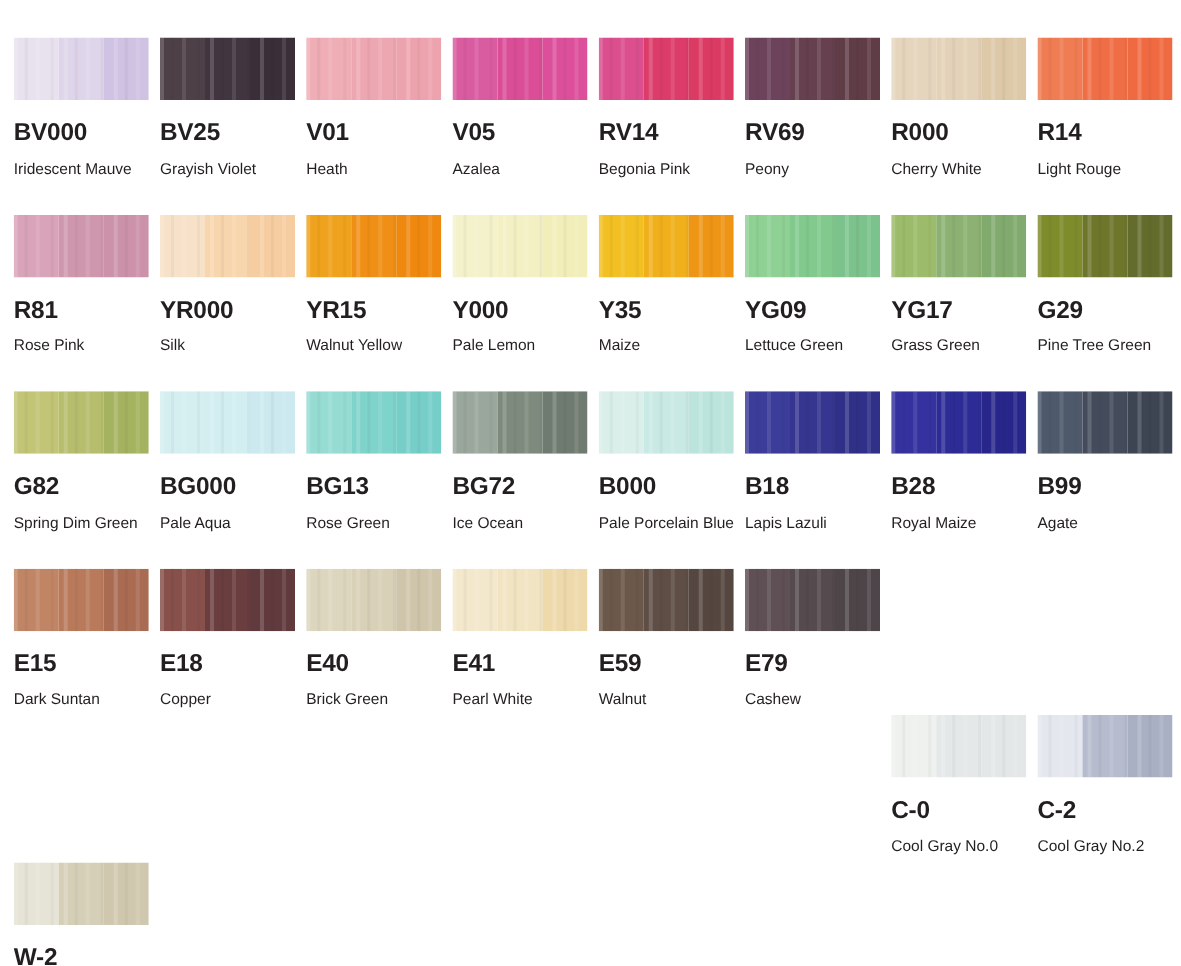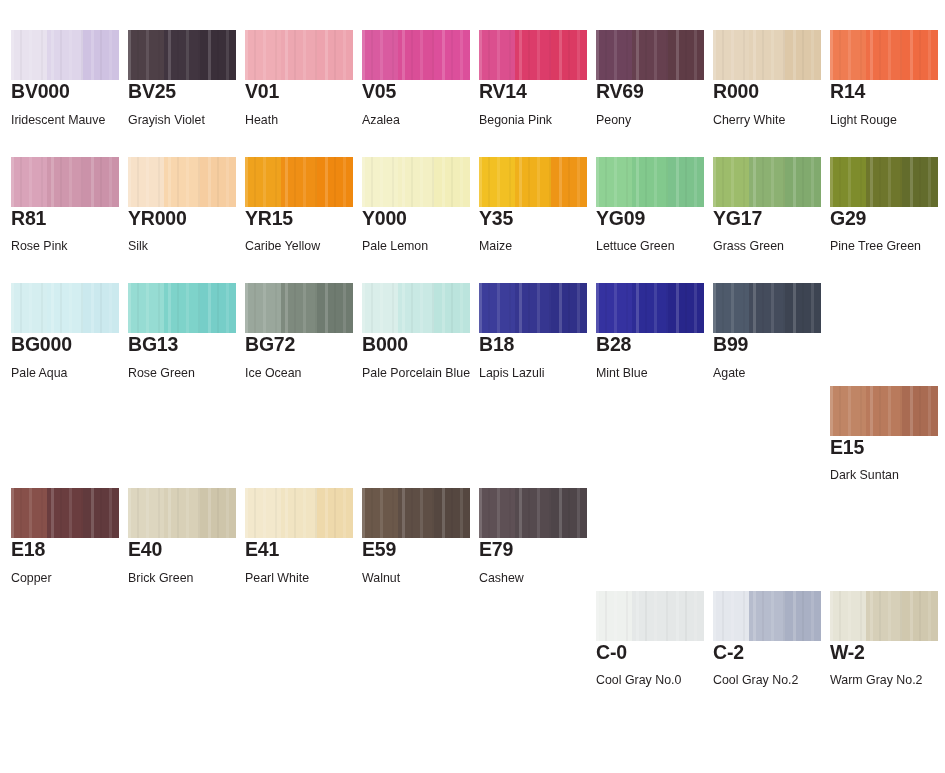--- a/index.html
+++ b/index.html
@@ -67,21 +67,21 @@
         rgba(0,0,0,0.03) 30px, rgba(0,0,0,0.03) 32px,
         rgba(255,255,255,0.0) 32px, rgba(255,255,255,0.0) 40px);
     background-size: 40px 100%;
     pointer-events: none;
   }
   .swatch-code {
     font-size: 19.5px;
     font-weight: bold;
     letter-spacing: -0.2px;
     line-height: 1;
-    margin-top: 2px;
+    margin-top: 17px;
     color: #231f20;
     white-space: nowrap;
   }
   .swatch-name {
     font-size: 12.4px;
     font-weight: normal;
     line-height: 26px;
     margin-top: 5px;
     color: #231f20;
     width: 112px;
@@ -202,21 +202,21 @@
         <div class="swatch-name">Silk</div>
       </div>
       <div class="swatch-cell">
         <div class="swatch-chip">
           <span class="band b1" style="background: rgb(239, 162, 29);"></span>
           <span class="band b2" style="background: rgb(239, 143, 21);"></span>
           <span class="band b3" style="background: rgb(239, 136, 15);"></span>
           <span class="streaks"></span>
         </div>
         <div class="swatch-code">YR15</div>
-        <div class="swatch-name">Caribe Yellow</div>
+        <div class="swatch-name">Walnut Yellow</div>
       </div>
       <div class="swatch-cell">
         <div class="swatch-chip">
           <span class="band b1" style="background: rgb(244, 242, 202);"></span>
           <span class="band b2" style="background: rgb(243, 240, 196);"></span>
           <span class="band b3" style="background: rgb(242, 238, 185);"></span>
           <span class="streaks"></span>
         </div>
         <div class="swatch-code">Y000</div>
         <div class="swatch-name">Pale Lemon</div>
@@ -264,20 +264,30 @@
       <div class="row-pad"></div>
       <div class="row-pad"></div>
       <div class="row-pad"></div>
       <div class="row-pad"></div>
       <div class="row-pad"></div>
       <div class="row-pad"></div>
       <div class="row-pad"></div>
       <div class="row-pad"></div>
       <div class="swatch-cell">
         <div class="swatch-chip">
+          <span class="band b1" style="background: rgb(194, 197, 117);"></span>
+          <span class="band b2" style="background: rgb(182, 189, 109);"></span>
+          <span class="band b3" style="background: rgb(164, 179, 95);"></span>
+          <span class="streaks"></span>
+        </div>
+        <div class="swatch-code">G82</div>
+        <div class="swatch-name">Spring Dim Green</div>
+      </div>
+      <div class="swatch-cell">
+        <div class="swatch-chip">
           <span class="band b1" style="background: rgb(213, 238, 240);"></span>
           <span class="band b2" style="background: rgb(211, 238, 241);"></span>
           <span class="band b3" style="background: rgb(203, 233, 238);"></span>
           <span class="streaks"></span>
         </div>
         <div class="swatch-code">BG000</div>
         <div class="swatch-name">Pale Aqua</div>
       </div>
       <div class="swatch-cell">
         <div class="swatch-chip">
@@ -320,21 +330,21 @@
         <div class="swatch-name">Lapis Lazuli</div>
       </div>
       <div class="swatch-cell">
         <div class="swatch-chip">
           <span class="band b1" style="background: rgb(53, 50, 160);"></span>
           <span class="band b2" style="background: rgb(45, 44, 150);"></span>
           <span class="band b3" style="background: rgb(40, 38, 139);"></span>
           <span class="streaks"></span>
         </div>
         <div class="swatch-code">B28</div>
-        <div class="swatch-name">Mint Blue</div>
+        <div class="swatch-name">Royal Maize</div>
       </div>
       <div class="swatch-cell">
         <div class="swatch-chip">
           <span class="band b1" style="background: rgb(78, 90, 107);"></span>
           <span class="band b2" style="background: rgb(68, 76, 92);"></span>
           <span class="band b3" style="background: rgb(61, 68, 82);"></span>
           <span class="streaks"></span>
         </div>
         <div class="swatch-code">B99</div>
         <div class="swatch-name">Agate</div>

